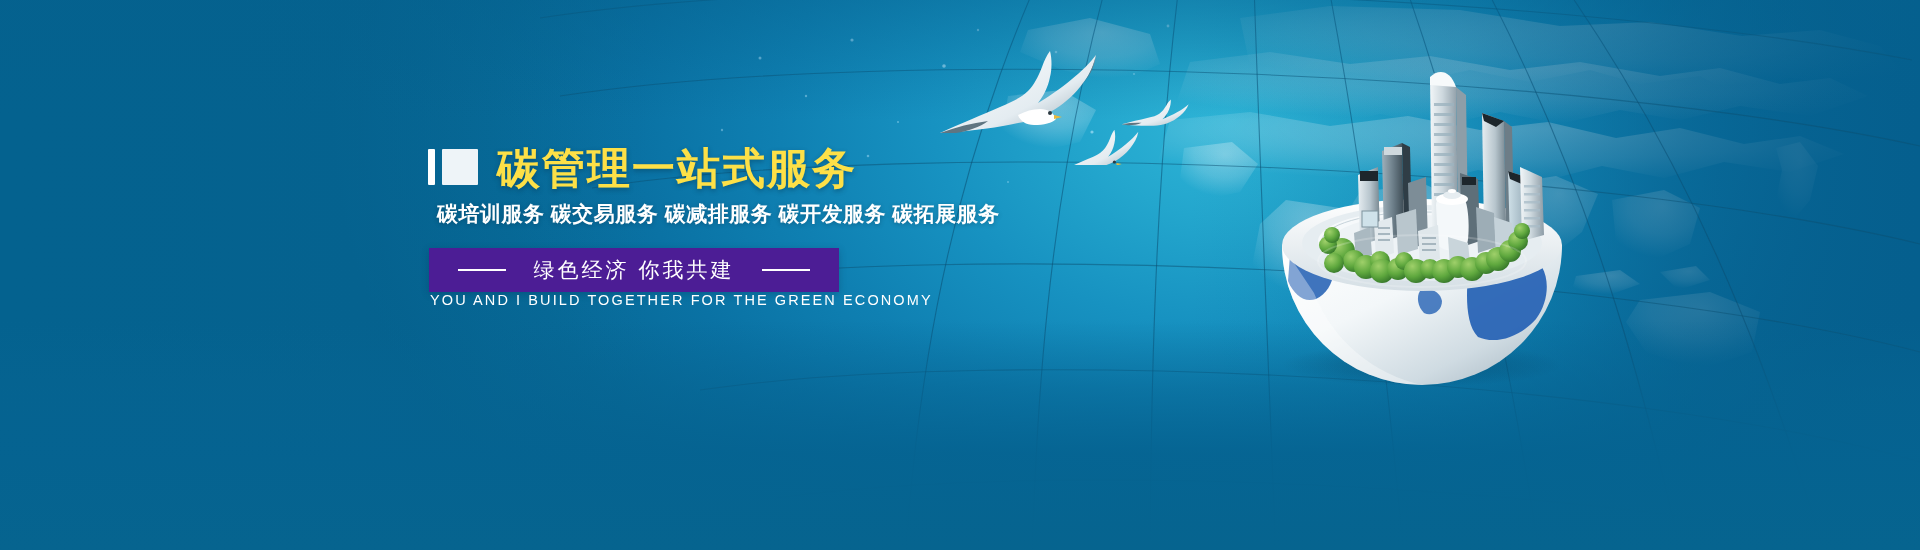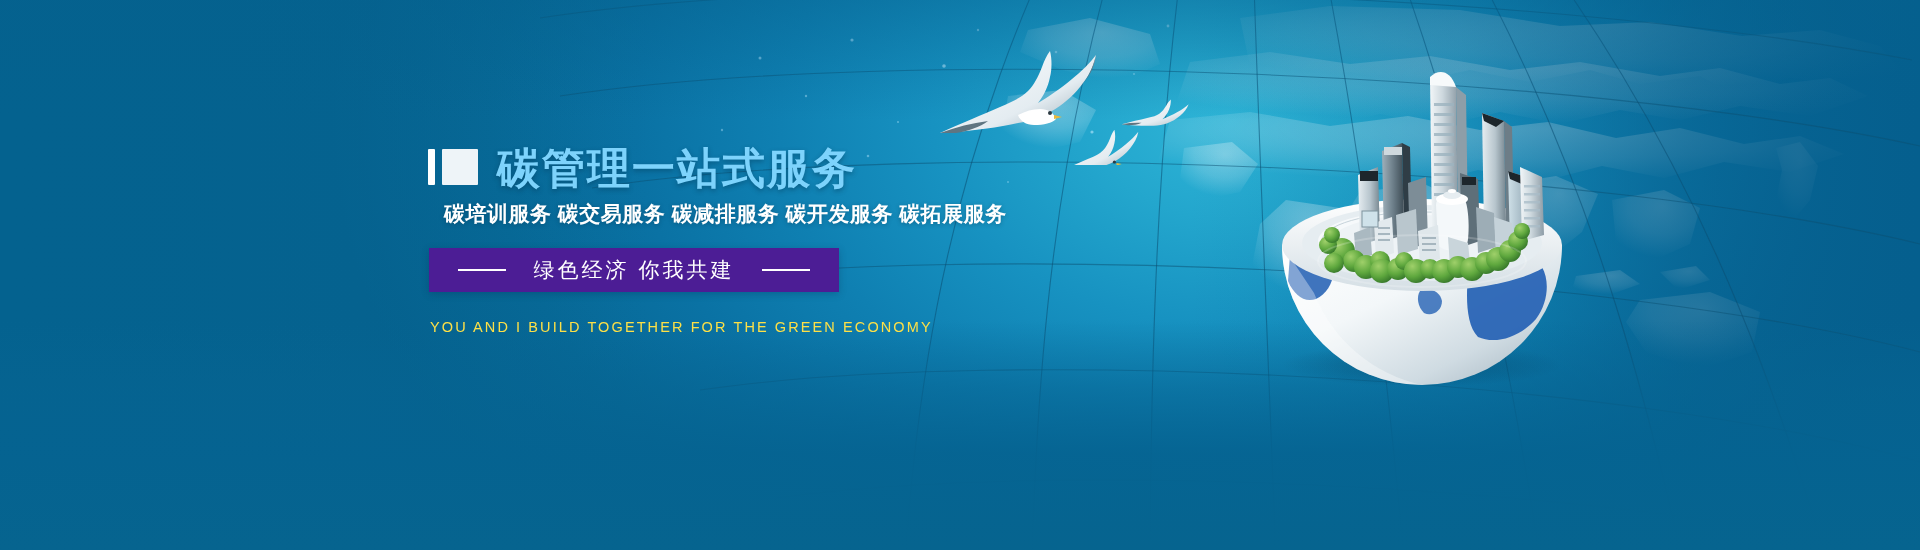--- a/index.html
+++ b/index.html
@@ -40,43 +40,43 @@
   .layer svg{display:block;width:1920px;height:550px;}
   
   .content{
     position:absolute;left:428px;top:142px;width:620px;
   }
   .title-row{display:flex;align-items:center;gap:19px;height:52px;}
   .mark{display:flex;align-items:center;gap:7px;margin-bottom:2px;}
   .mark .bar{width:7px;height:36px;background:#ffffff;border-radius:1px;}
   .mark .sq{width:36px;height:36px;background:#eef4f8;border-radius:1px;}
   .title{
-    font-size:43px;line-height:46px;font-weight:bold;color:#7dd3fc;
+    font-size:43px;line-height:46px;font-weight:bold;color:#fde047;
     letter-spacing:2px;white-space:nowrap;
     text-shadow:0 2px 5px rgba(2,46,72,.42);
   }
   .services{
-    margin-top:6px;margin-left:16px;
+    margin-top:6px;margin-left:9px;
     font-size:21px;line-height:28px;color:#ffffff;font-weight:bold;
     letter-spacing:.5px;white-space:nowrap;
     text-shadow:0 1px 4px rgba(2,46,72,.38);
   }
   .ribbon{
     margin-top:20px;margin-left:1px;
     width:410px;height:44px;background:#4c1d95;
     display:flex;align-items:center;justify-content:center;gap:28px;
     box-shadow:0 2px 7px rgba(2,40,64,.26);
   }
   .ribbon .dash{width:48px;height:2px;background:#ffffff;flex:none;}
   .ribbon .rtext{
     font-size:21px;color:#ffffff;letter-spacing:3px;white-space:nowrap;
   }
   .tagline{
-    margin-top:27px;margin-left:2px;
-    font-size:14.5px;letter-spacing:2.1px;color:#fde047;
+    margin-top:0;margin-left:2px;
+    font-size:14.5px;letter-spacing:2.1px;color:#ffffff;
     white-space:nowrap;
   }
   
   .earth{position:absolute;left:1270px;top:55px;width:300px;height:330px;}
   .earth svg{display:block;}
   .birds{position:absolute;left:930px;top:15px;width:350px;height:150px;}
   .birds svg{display:block;}
 </style>
 </head>
 <body>

